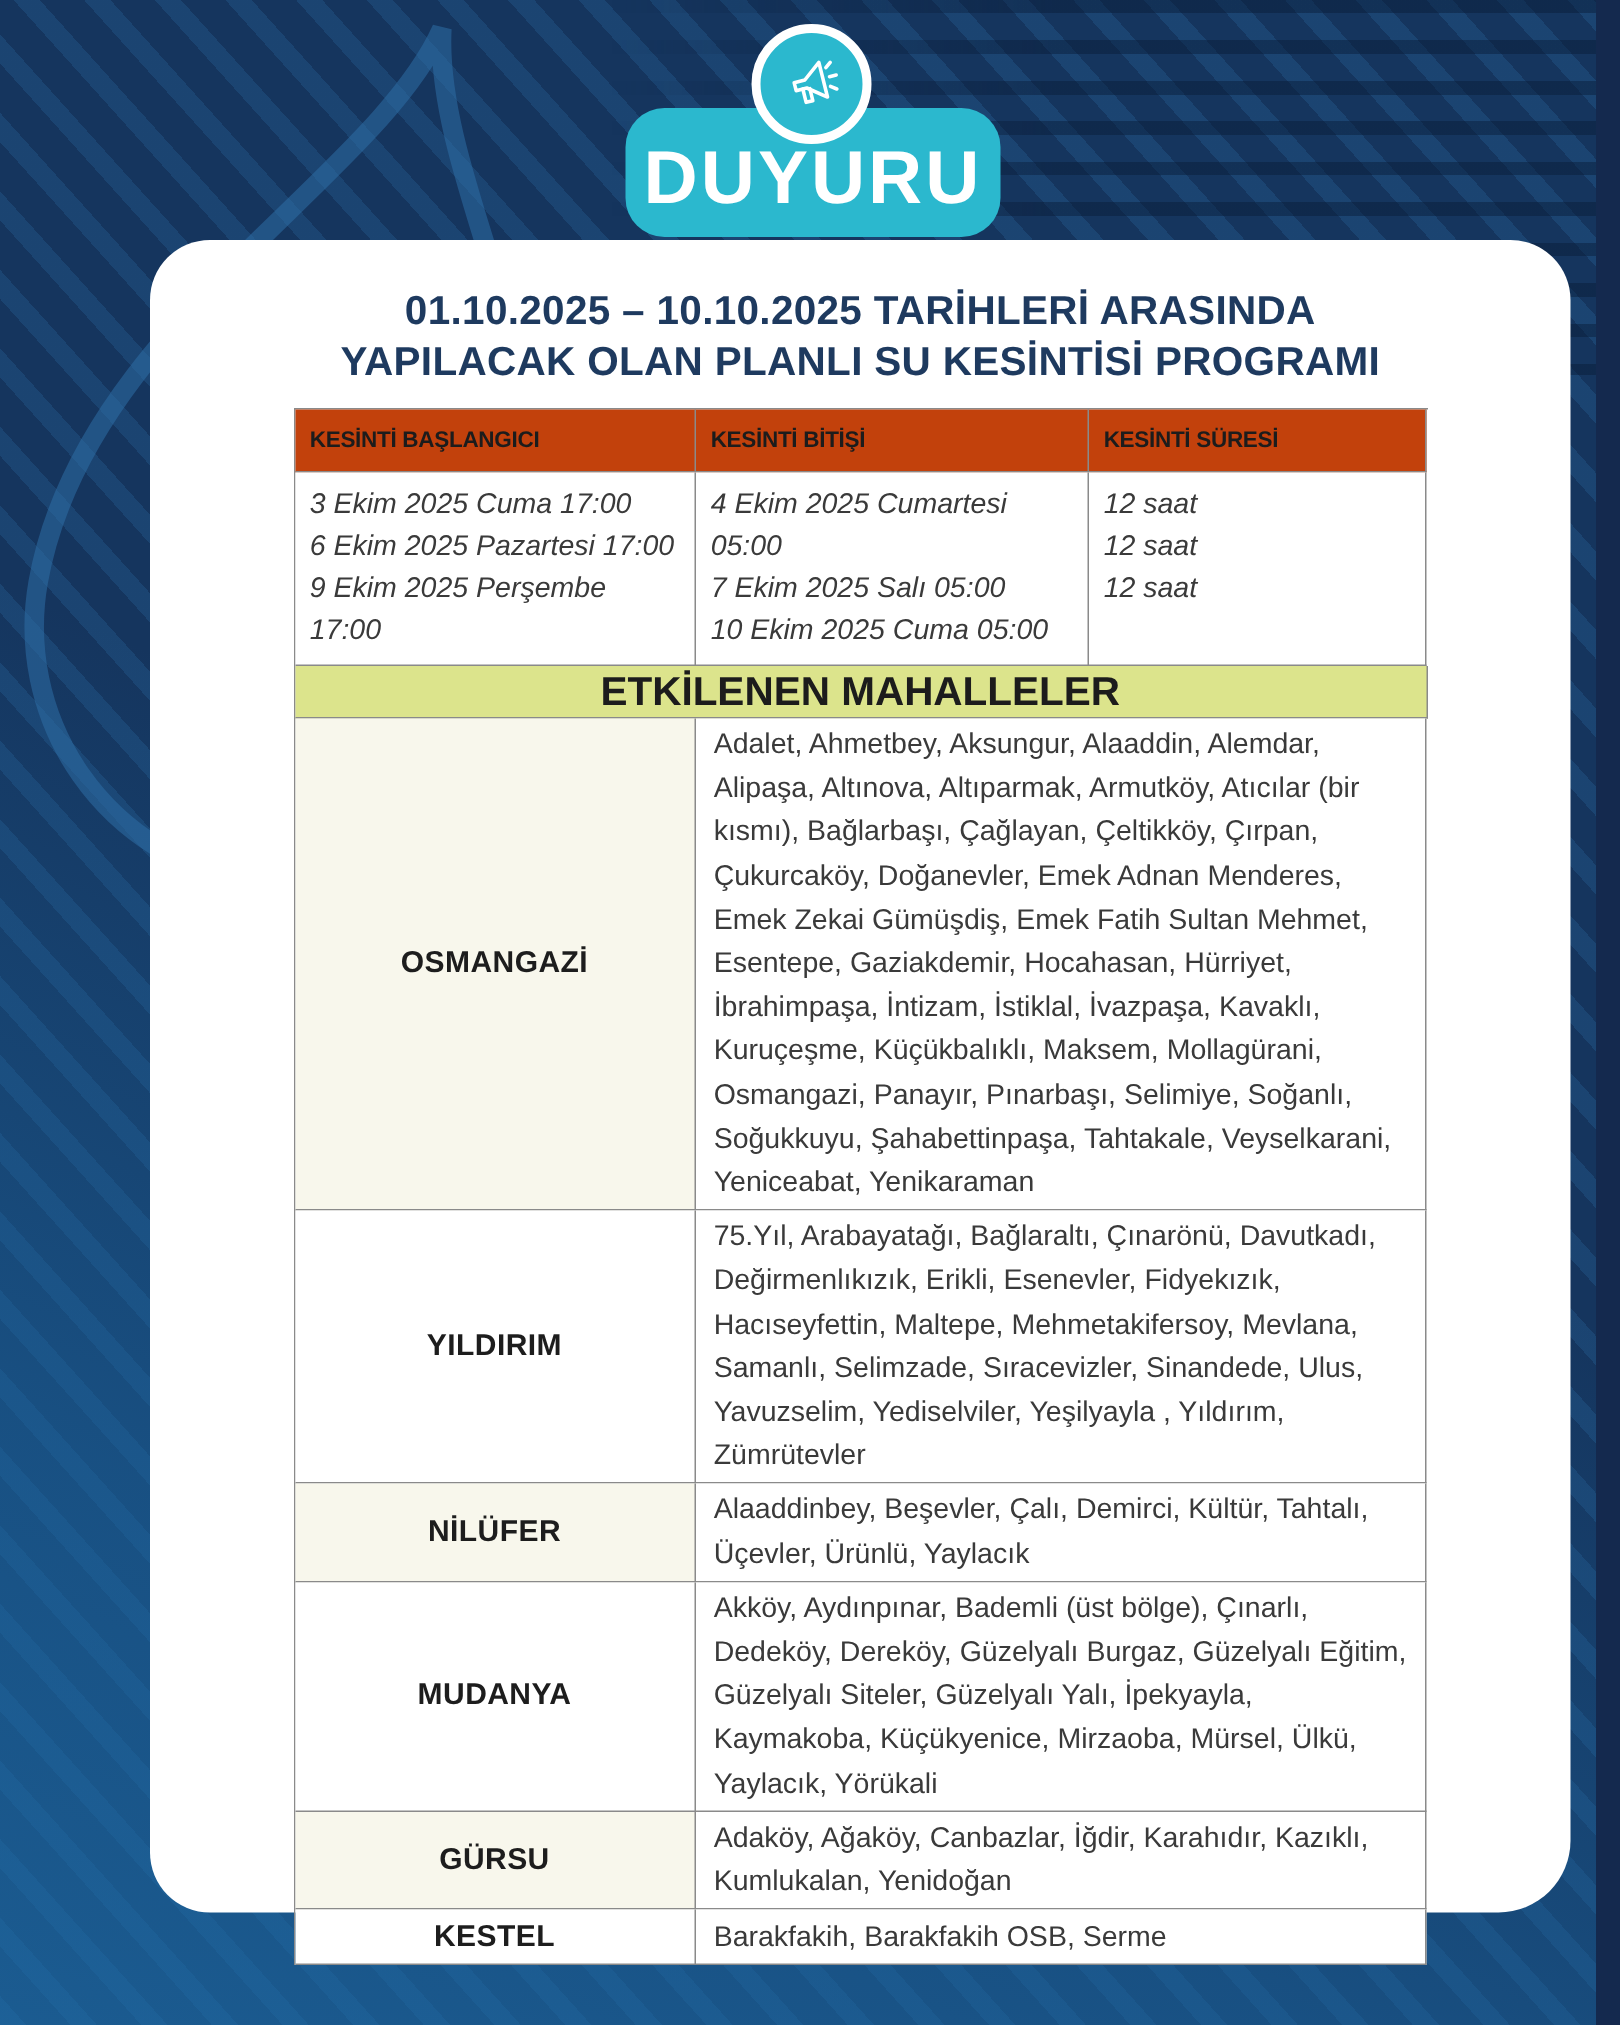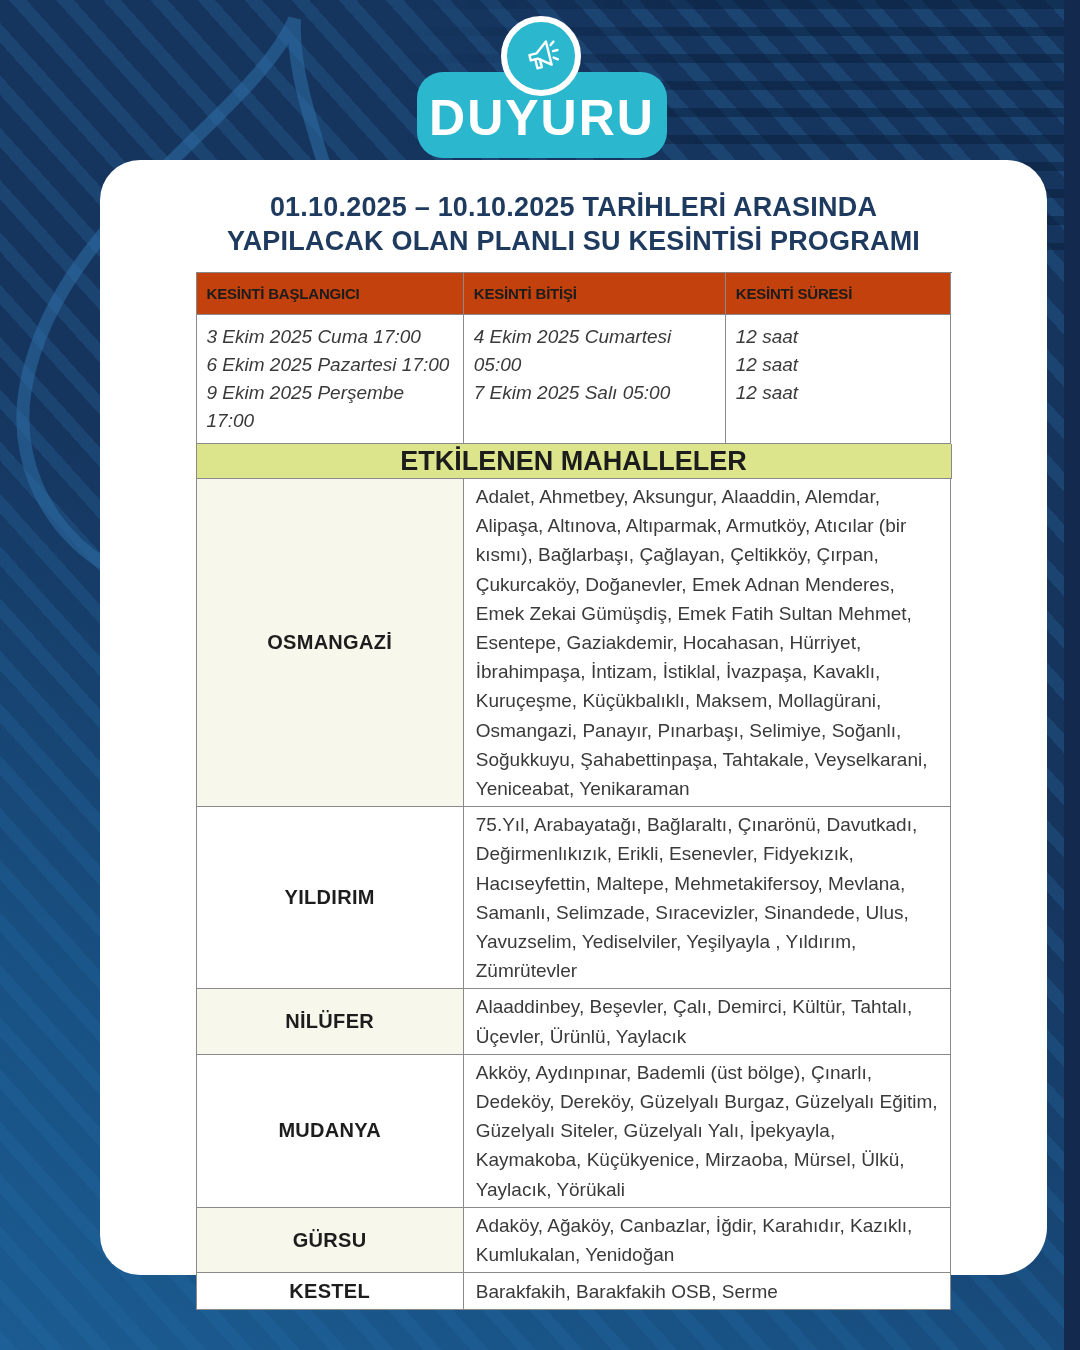--- a/index.html
+++ b/index.html
@@ -126,20 +126,21 @@
 
     <div class="trow">
       <div class="cell datecell">
         <div>3 Ekim 2025 Cuma 17:00</div>
         <div>6 Ekim 2025 Pazartesi 17:00</div>
         <div>9 Ekim 2025 Perşembe 17:00</div>
       </div>
       <div class="cell datecell">
         <div>4 Ekim 2025 Cumartesi 05:00</div>
         <div>7 Ekim 2025 Salı 05:00</div>
+        <div>10 Ekim 2025 Cuma 05:00</div>
       </div>
       <div class="cell datecell">
         <div>12 saat</div>
         <div>12 saat</div>
         <div>12 saat</div>
       </div>
     </div>
 
     <div class="bandcell">ETKİLENEN MAHALLELER</div>
 

